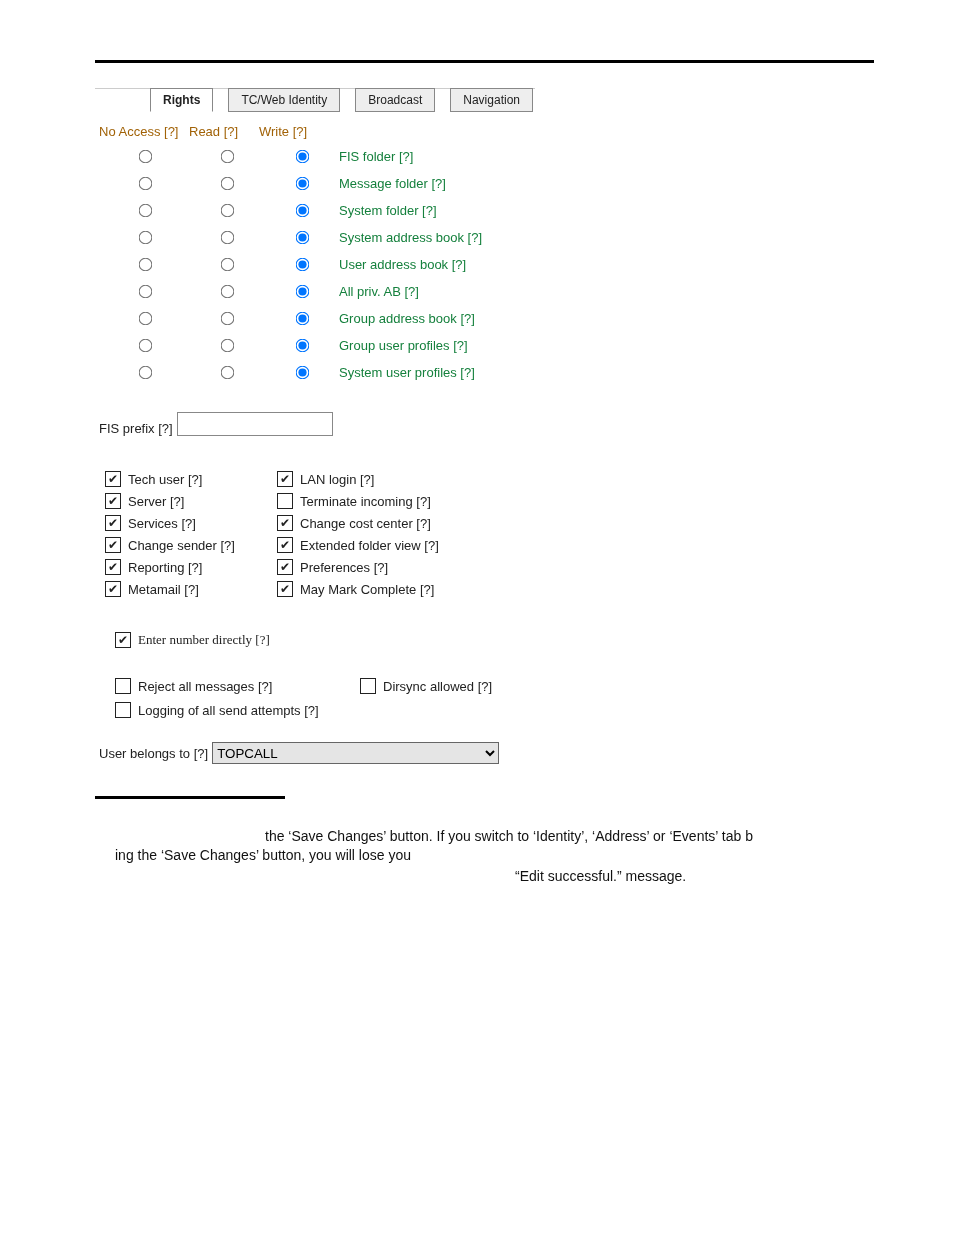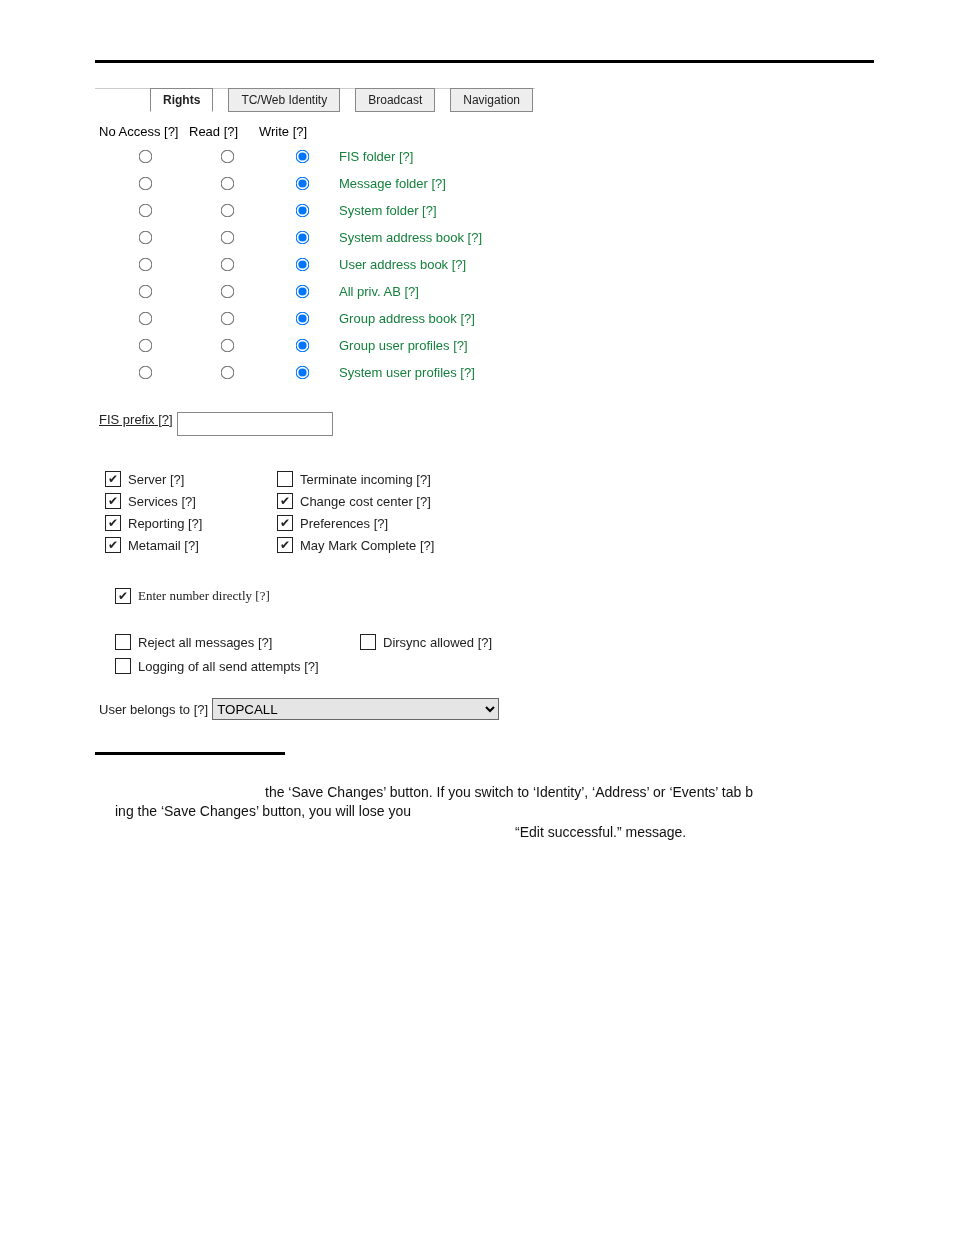--- a/index.html
+++ b/index.html
@@ -39,41 +39,40 @@
   .tab.active {
     background: #fff;
     font-weight: bold;
     border-bottom-color: #fff;
     z-index: 2;
   }
   .grid {
     margin-top: 6px;
     padding: 6px 4px 0 4px;
   }
-  .hdr { color:#000000; padding-bottom:4px; display:flex; }
+  .hdr { color:#a16207; padding-bottom:4px; display:flex; }
   .hdr span { display:inline-block; }
   .col-na { width: 90px; }
   .col-rd { width: 70px; }
   .col-wr { width: 70px; }
   .rows .row {
     display: flex;
     align-items: center;
     height: 27px;
   }
   .radio-cell {
     width: 75px;
     text-align: center;
   }
   .radio-cell:first-child { width: 90px; }
   input[type=radio] { transform: scale(1.05); }
   .row-label { color:#15803d; }
   .fis-row {
-    display:flex; align-items:flex-start;
+    display:flex; align-items:flex-end;
     padding: 26px 0 10px 4px;
-    text-decoration: underline;
   }
   .fis-row input[type=text] {
     width: 150px; height: 20px; margin-left:4px;
     border:1px solid #888;
   }
   .checks {
     padding: 22px 0 6px 10px;
   }
   .check-row {
     display:flex;
@@ -200,35 +199,55 @@
 
     <div class="fis-row">
       <span>FIS prefix [?]</span>
       <input type="text" value="" style="">
     </div>
 
     <div class="checks" id="checks-grid">
         <div class="check-row">
           <div class="check-col1">
             <span class="cb checked"></span>
+            <span>Tech user [?]</span>
+          </div>
+          <div class="check-col2">
+            <span class="cb checked"></span>
+            <span>LAN login [?]</span>
+          </div>
+        </div>
+        <div class="check-row">
+          <div class="check-col1">
+            <span class="cb checked"></span>
             <span>Server [?]</span>
           </div>
           <div class="check-col2">
             <span class="cb"></span>
             <span>Terminate incoming [?]</span>
           </div>
         </div>
         <div class="check-row">
           <div class="check-col1">
             <span class="cb checked"></span>
             <span>Services [?]</span>
           </div>
           <div class="check-col2">
             <span class="cb checked"></span>
             <span>Change cost center [?]</span>
+          </div>
+        </div>
+        <div class="check-row">
+          <div class="check-col1">
+            <span class="cb checked"></span>
+            <span>Change sender [?]</span>
+          </div>
+          <div class="check-col2">
+            <span class="cb checked"></span>
+            <span>Extended folder view [?]</span>
           </div>
         </div>
         <div class="check-row">
           <div class="check-col1">
             <span class="cb checked"></span>
             <span>Reporting [?]</span>
           </div>
           <div class="check-col2">
             <span class="cb checked"></span>
             <span>Preferences [?]</span>

